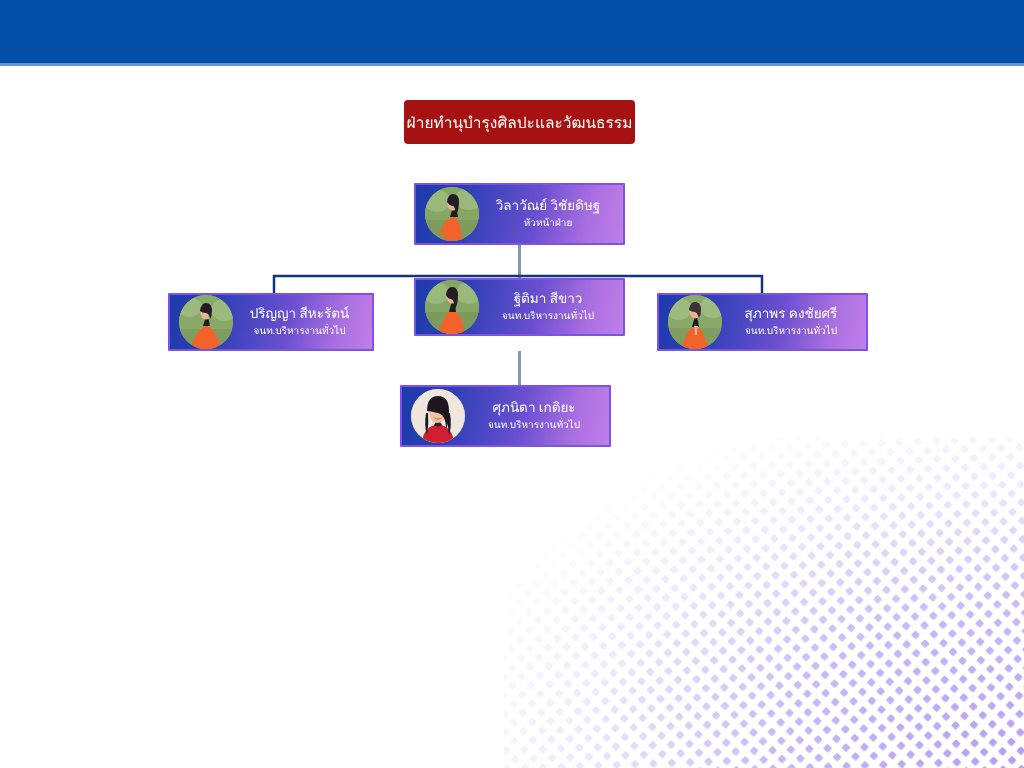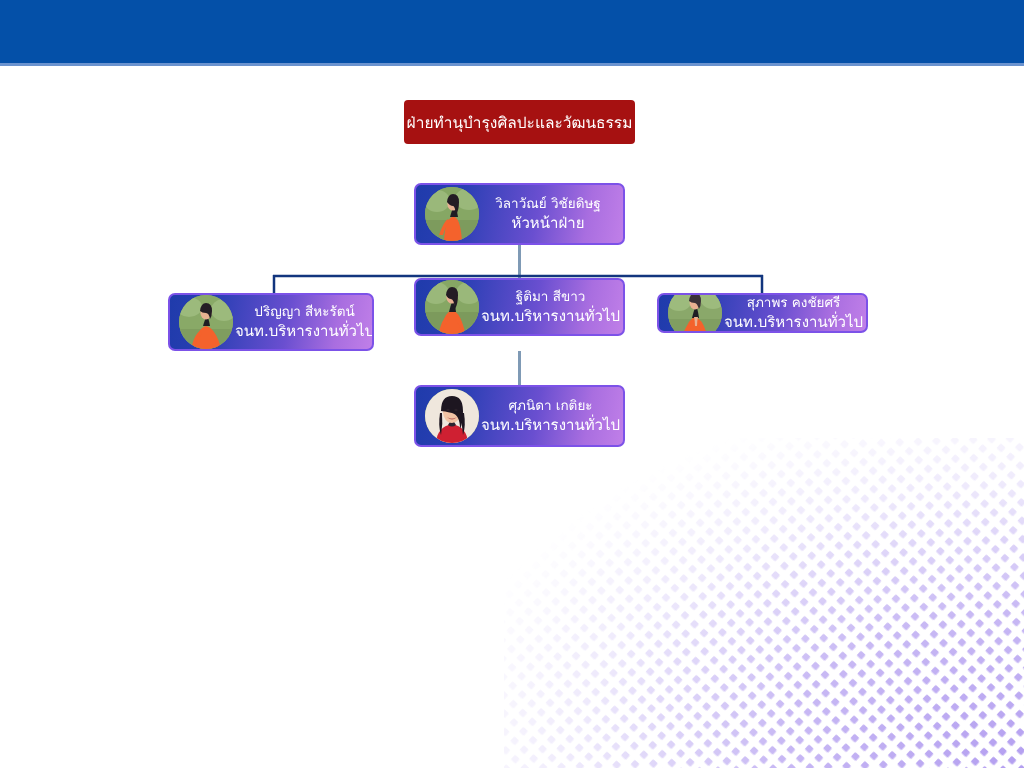--- a/index.html
+++ b/index.html
@@ -133,28 +133,29 @@
   }
   #root-node-label {
     color: #ffffff;
     font-size: 15.5px;
     white-space: nowrap;
   }
 
   
   .person-card {
     position: absolute;
-    border-radius: 7px;
+    border-radius: 1px;
     border: 2px solid #7c52e8;
     background: linear-gradient(100deg, #1f3bab 0%, #2a3fb4 22%, #6a4fd0 58%, #a96ee0 82%, #c07fe8 100%);
     display: flex;
     align-items: center;
     box-sizing: border-box;
     overflow: hidden;
     z-index: 3;
+    font-family: Liberation Serif, serif;
   }
   .person-avatar {
     width: 54px;
     height: 54px;
     border-radius: 50%;
     flex: 0 0 auto;
     margin-left: 9px;
     overflow: hidden;
     position: relative;
     background: #8fae6d;
@@ -165,30 +166,30 @@
     text-align: center;
     color: #ffffff;
     padding: 0 8px 0 2px;
     line-height: 1.25;
   }
   .person-name {
     font-size: 13.5px;
     white-space: nowrap;
   }
   .person-role {
-    font-size: 15px;
+    font-size: 10px;
     white-space: nowrap;
     margin-top: 2px;
   }
 
   #node-head   { left: 414px; top: 117px; width: 211px; height: 62px; }
   #node-left   { left: 168px; top: 227px; width: 206px; height: 58px; }
   #node-mid    { left: 414px; top: 212px; width: 211px; height: 58px; }
-  #node-right  { left: 657px; top: 227px; width: 211px; height: 40px; }
-  #node-bottom { left: 414px; top: 319px; width: 211px; height: 62px; }
+  #node-right  { left: 657px; top: 227px; width: 211px; height: 58px; }
+  #node-bottom { left: 400px; top: 319px; width: 211px; height: 62px; }
 </style>
 </head>
 <body>
 
 <svg id="halftone-pattern" viewBox="0 0 520 330" preserveAspectRatio="none" aria-hidden="true">
   <defs>
     <radialGradient id="fadeGrad" cx="1" cy="1" r="1.15">
       <stop offset="0%" stop-color="#ffffff" stop-opacity="1"></stop>
       <stop offset="42%" stop-color="#ffffff" stop-opacity="0.72"></stop>
       <stop offset="75%" stop-color="#ffffff" stop-opacity="0.22"></stop>

